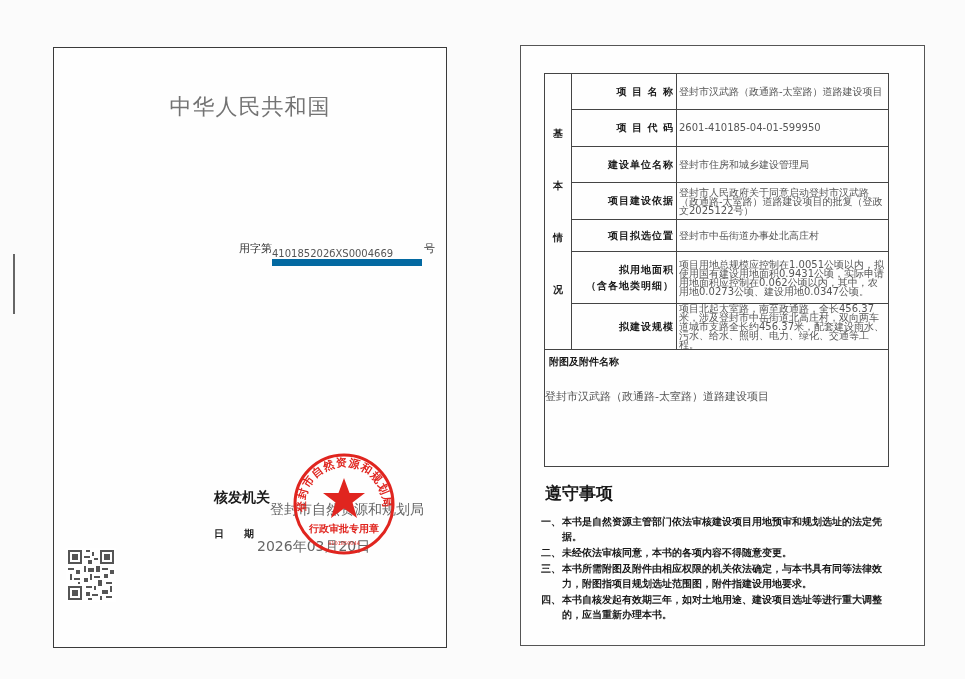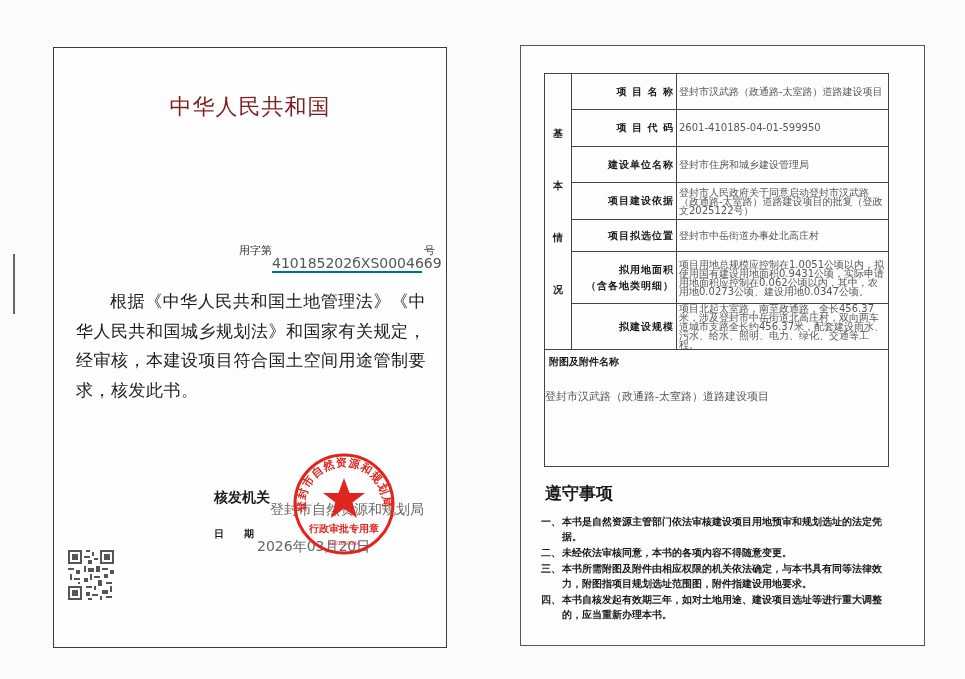--- a/index.html
+++ b/index.html
@@ -11,28 +11,28 @@
   }
   .page {
     position: absolute; background: #fefefe;
     border: 1px solid #3a3a3a; box-sizing: border-box;
   }
   #left-page { left: 53px; top: 47px; width: 394px; height: 601px; }
   #right-page { left: 520px; top: 45px; width: 405px; height: 601px; border-color: #555; }
   .scan-mark { position: absolute; left: 13px; top: 254px; width: 2px; height: 60px; background: #666; }
 
   .country { position: absolute; left: 0; width: 100%; top: 44px; text-align: center;
-    font-family: Liberation Sans, sans-serif; font-size: 22px; color: #7f1d1d; letter-spacing: 1px; }
+    font-family: Liberation Sans, sans-serif; font-size: 22px; color: #737373; letter-spacing: 1px; }
   .title1 { position: absolute; left: 0; width: 100%; top: 90px; text-align: center;
     font-size: 30px; font-weight: bold; color: #111; letter-spacing: 3px; }
   .title2 { position: absolute; left: 0; width: 100%; top: 132px; text-align: center;
     font-size: 30px; font-weight: bold; color: #111; letter-spacing: 1px; }
   .docno { position: absolute; left: 185px; top: 193px; font-size: 11px; color: #333; white-space: nowrap; }
-  .docno .num { display: inline-block; width: 150px; border-bottom: 2px solid #0369a1; font-size: 14px;
-    color: #555; position: relative; top: 14px; letter-spacing: 0px; }
+  .docno .num { display: inline-block; width: 150px; border-bottom: 7px solid #0369a1; font-size: 10px;
+    color: #555; position: relative; top: 5px; letter-spacing: 0px; }
   .docno .suffix { margin-left: 2px; }
   .body-text { position: absolute; left: 22px; right: 20px; top: 239px; font-size: 17px; line-height: 29.5px;
     color: #1a1a1a; text-indent: 2em; text-align: justify; letter-spacing: 0.5px; }
 
   .issuer-label { position: absolute; left: 160px; top: 441px; font-size: 14px; font-weight: bold; }
   .issuer-value { position: absolute; left: 216px; top: 453px; font-size: 14px; color: #666; white-space: nowrap; }
   .date-label { position: absolute; left: 160px; top: 479px; font-size: 10px; font-weight: bold; letter-spacing: 20px; }
   .date-value { position: absolute; left: 203px; top: 490px; font-size: 14px; color: #666; white-space: nowrap; }
   .stamp { position: absolute; left: 238px; top: 404px; width: 104px; height: 104px; }
   .qr { position: absolute; left: 12px; top: 500px; width: 50px; height: 54px; }
@@ -58,21 +58,20 @@
 </head>
 <body>
 
 <div class="scan-mark"></div>
 
 <div class="page" id="left-page">
   <div class="country">中华人民共和国</div>
   <div class="docno">
     <span>用字第</span><span class="num">410185202бXS0004669</span><span class="suffix">号</span>
   </div>
-  <div class="body-text">根据《中华人民共和国土地管理法》《中华人民共和国城乡规划法》和国家有关规定，经审核，本建设项目符合国土空间用途管制要求，核发此书。</div>
 
   <div class="issuer-label">核发机关</div>
   <div class="issuer-value">登封市自然资源和规划局</div>
   <div class="date-label">日期</div>
   <div class="date-value">2026年03月20日</div>
 
   <svg class="stamp" viewBox="0 0 104 104">
     <defs>
       <path id="ring" d="M 14 62 A 39 39 0 1 1 90 62"></path>
     </defs>

